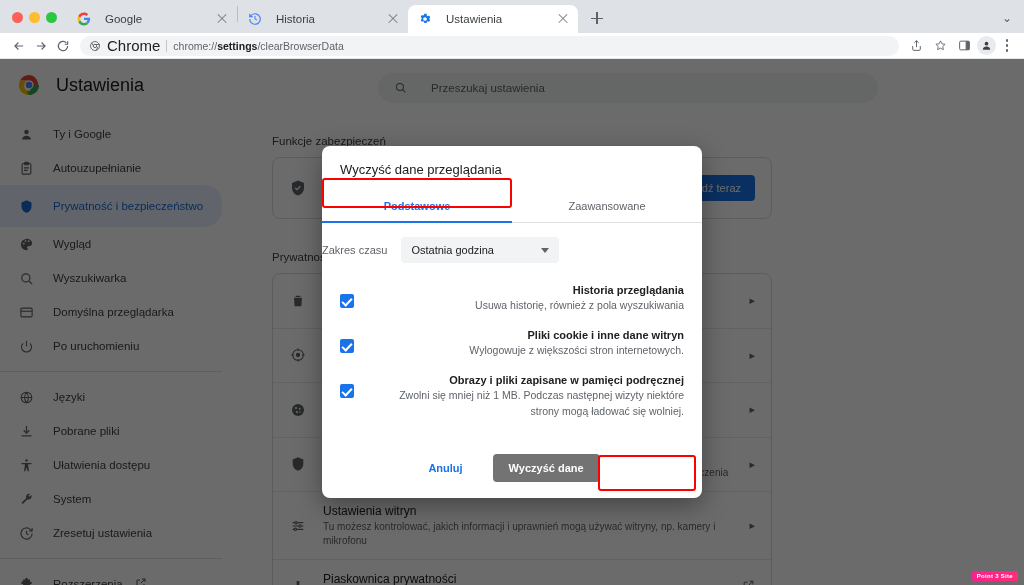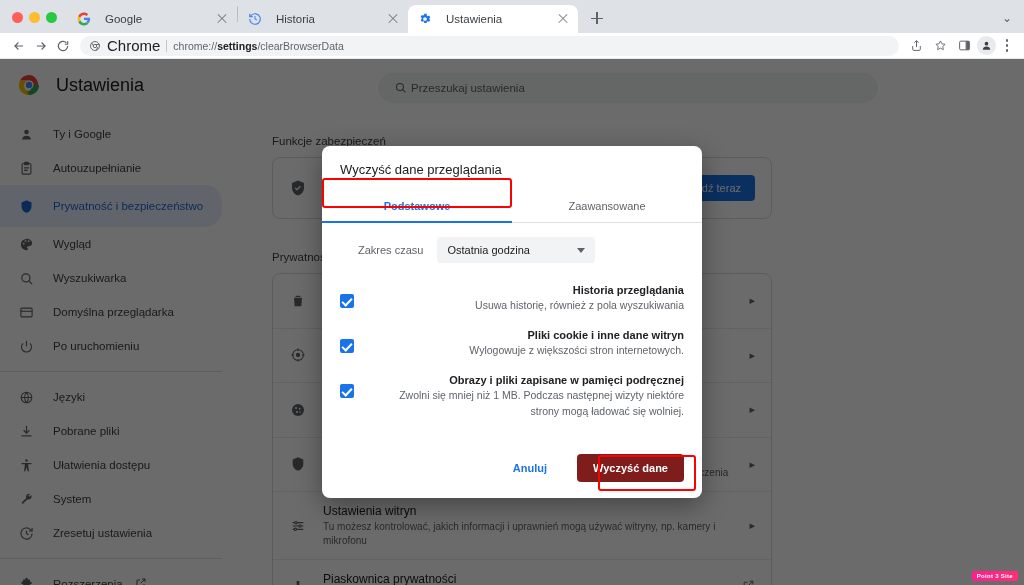--- a/index.html
+++ b/index.html
@@ -94,21 +94,21 @@
   .nav-item .nav-ico { width: 17px; height: 17px; flex: none; color: #5f6368; display: flex; align-items: center; justify-content: center; }
   .nav-item.selected { background: #e8f0fe; color: #1967d2; }
   .nav-item.selected .nav-ico { color: #1967d2; }
   .nav-label { line-height: 1.25; }
   .nav-sep { height: 1px; background: #e0e0e0; margin: 8px 18px 8px 0; }
   .nav-ext { display: flex; align-items: center; gap: 12px; }
 
   .content { flex: 1; padding: 10px 28px 0 20px; overflow: hidden; }
   .searchbar {
     height: 30px; background: #f1f3f4; border-radius: 15px;
-    display: flex; align-items: center; gap: 4px; padding: 0 16px;
+    display: flex; align-items: center; gap: 24px; padding: 0 16px;
     font-size: 11.5px; color: #5f6368; max-width: 500px; margin: 4px auto 0 auto;
   }
   .section-head { font-size: 11.5px; color: #3c4043; margin: 32px 0 10px 12px; }
   .card {
     border: 1px solid #dadce0; border-radius: 8px; background: #fff;
     max-width: 500px; margin-left: 12px;
   }
   .safety-row { display: flex; align-items: center; gap: 16px; padding: 14px 16px; }
   .safety-text { flex: 1; }
   .safety-title { font-size: 11.5px; color: #202124; }
@@ -142,48 +142,48 @@
   .dlg-title { font-size: 13px; color: #202124; padding: 16px 18px 12px 18px; }
   .dlg-tabs { display: flex; border-bottom: 1px solid #e0e0e0; position: relative; }
   .dlg-tab {
     flex: 1; text-align: center; font-size: 11px; color: #5f6368;
     padding: 11px 0 10px 0; position: relative;
   }
   .dlg-tab.active { color: #1a73e8; font-weight: 700; }
   .dlg-tab.active::after {
     content: ""; position: absolute; left: 0; right: 0; bottom: -1px; height: 2px; background: #1a73e8;
   }
-  .timerange { display: flex; align-items: center; gap: 14px; padding: 14px 18px 10px 36px; }
+  .timerange { display: flex; align-items: center; gap: 14px; padding: 14px 18px 10px 0; }
   .tr-label { font-size: 11px; color: #5f6368; }
   .tr-select {
     background: #f1f3f4; border-radius: 4px; height: 26px;
     display: flex; align-items: center; justify-content: space-between;
     padding: 0 10px; min-width: 158px; font-size: 11px; color: #202124;
   }
   .tr-caret { width: 0; height: 0; border-left: 4px solid transparent; border-right: 4px solid transparent; border-top: 5px solid #5f6368; margin-left: 12px; }
   .dlg-body { flex: 1; padding: 4px 18px 0 18px; }
   .chk-row { display: flex; gap: 16px; padding: 7px 0 9px 0; align-items: flex-start; text-align: right; }
   .chk {
     width: 14px; height: 14px; border-radius: 2px; background: #1a73e8; flex: none;
     position: relative; margin-top: 10px;
   }
   .chk::after {
     content: ""; position: absolute; left: 4px; top: 1.5px; width: 4px; height: 8px;
     border: solid #fff; border-width: 0 2px 2px 0; transform: rotate(43deg);
   }
   .chk-text { flex: 1; }
   .chk-title { font-size: 11px; color: #202124; font-weight: 700; }
   .chk-sub { font-size: 10.5px; color: #5f6368; margin-top: 2px; line-height: 1.45; }
-  .dlg-actions { display: flex; justify-content: flex-end; align-items: center; gap: 16px; padding: 12px 18px 16px 8px; }
+  .dlg-actions { display: flex; justify-content: center; align-items: center; gap: 16px; padding: 12px 18px 16px 8px; }
   .btn-text {
     font-size: 11px; color: #1a73e8; background: #fff; border: none;
     padding: 7px 14px; border-radius: 4px; font-weight: 700;
   }
   .btn-filled {
-    font-size: 11px; color: #fff; background: #7f1d1d; border: none;
+    font-size: 11px; color: #fff; background: #737373; border: none;
     padding: 8px 16px; border-radius: 4px; font-weight: 700;
   }
 
   
   .annot { position: absolute; border: 2px solid #ff0000; border-radius: 3px; z-index: 40; pointer-events: none; }
   #annot-tab { left: 322px; top: 178px; width: 190px; height: 30px; }
   #annot-btn { left: 598px; top: 455px; width: 98px; height: 36px; }
 
   .watermark {
     position: absolute; right: 6px; bottom: 4px; z-index: 50;

